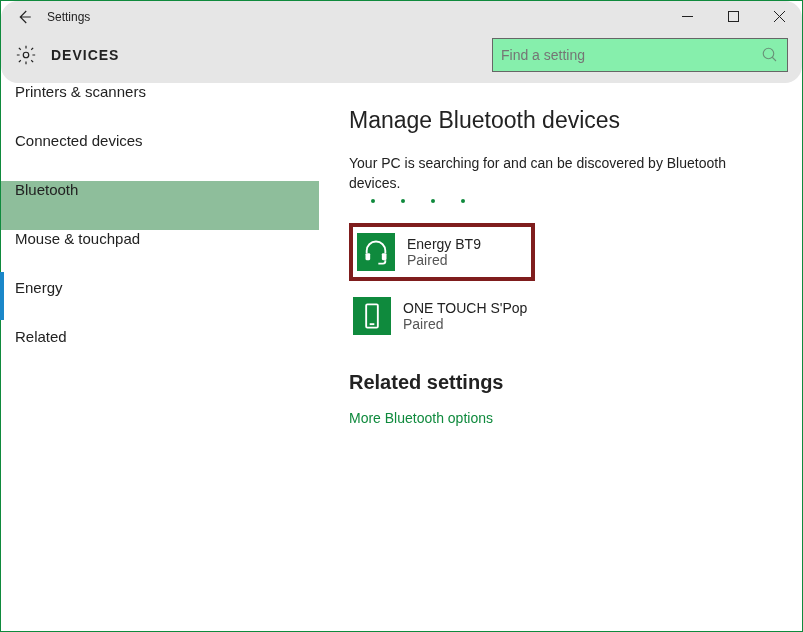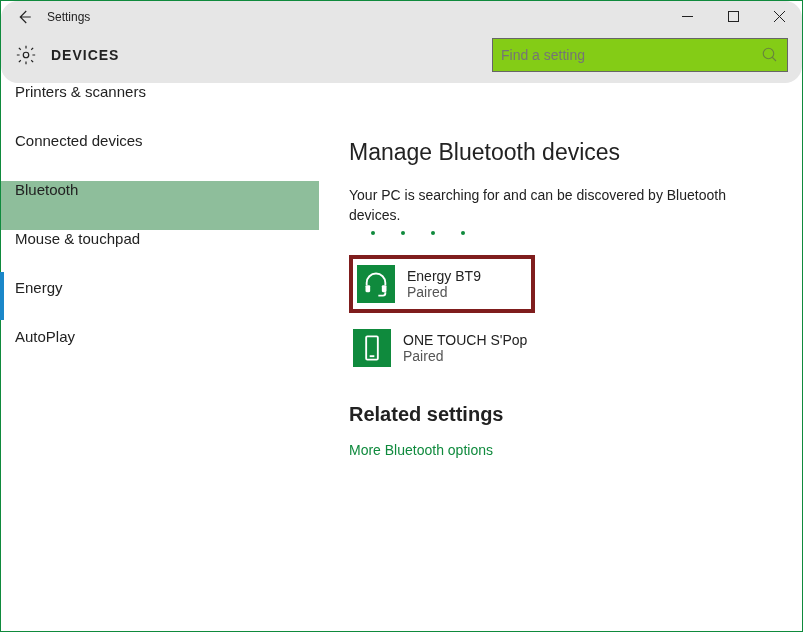--- a/index.html
+++ b/index.html
@@ -10,30 +10,30 @@
   
   .titlebar { height:82px; background:#e6e6e6; display:flex; flex-direction:column; position:relative;border-radius:17px; }
   .titlebar-top { height:32px; display:flex; align-items:center; }
   .back-btn { width:46px; height:32px; display:flex; align-items:center; justify-content:center; cursor:pointer; }
   .title-text { font-size:12px; color:#222; margin-left:0px; }
   .win-controls { position:absolute; top:0; right:0; display:flex; }
   .win-btn { width:46px; height:30px; display:flex; align-items:center; justify-content:center; cursor:pointer; }
   .titlebar-bottom { height:50px; display:flex; align-items:center; padding:0 14px 6px 14px; }
   .gear { width:22px; height:22px; margin-right:14px; display:flex; align-items:center; justify-content:center; }
   .section-title { font-size:14px; font-weight:600; letter-spacing:1px; color:#222; }
-  .search { margin-left:auto; width:296px; height:34px; border:1px solid #666; background:#84cc16; display:flex; align-items:center; padding:0 8px; }
+  .search { margin-left:auto; width:296px; height:34px; border:1px solid #666; background:#86efac; display:flex; align-items:center; padding:0 8px; }
   .search input { border:none; outline:none; flex:1; font-size:14px; color:#555; background:transparent; }
   .search .s-icon { width:18px; height:18px; opacity:.6; }
   
   .body { flex:1; display:flex; overflow:hidden; }
   .sidebar { width:318px; background:#fff; }
   .nav-item { height:49px; display:flex; align-items:flex-start; padding-left:14px; font-size:15px; color:#222; cursor:pointer; }
   .nav-item.selected { background:#8ebe9b; }
   .main { flex:1; padding:24px 30px 0 30px; overflow:auto; }
-  .h1 { font-size:23px; color:#222; margin-bottom:20px; font-weight:400;margin-top:32px; }
+  .h1 { font-size:23px; color:#222; margin-bottom:20px; font-weight:400; }
   .status { font-size:14px; color:#222; line-height:1.4; margin-bottom:6px; }
   .dots { display:flex; gap:26px; margin:4px 0 20px 22px; }
   .dot { width:4px; height:4px; border-radius:50%; background:#0f8a3d; }
   .device { display:flex; align-items:center; padding:6px 4px; margin-bottom:10px; width:186px; }
   .device.hl { border:4px solid #7f1d1d; }
   .dev-icon { width:38px; height:38px; background:#0f8a3d; display:flex; align-items:center; justify-content:center; margin-right:12px; }
   .dev-text { display:flex; flex-direction:column; }
   .dev-name { font-size:14px; color:#222; }
   .dev-status { font-size:14px; color:#555; }
   .h2 { font-size:20px; color:#222; margin-top:30px; margin-bottom:16px; font-weight:700; }
@@ -101,21 +101,21 @@
       <div class="nav-item selected">
           <span>Bluetooth</span>
         </div>
       <div class="nav-item">
           <span>Mouse &amp; touchpad</span>
         </div>
       <div class="nav-item">
           <span>Energy</span>
         </div>
       <div class="nav-item">
-          <span>AutoPlay</span>
+          <span>Related</span>
         </div>
     </div>
 
     <div class="main">
       <div class="h1">Manage Bluetooth devices</div>
       <div class="status">Your PC is searching for and can be discovered by Bluetooth devices.</div>
       <div class="dots">
         <span class="dot"></span>
         <span class="dot"></span>
         <span class="dot"></span>

